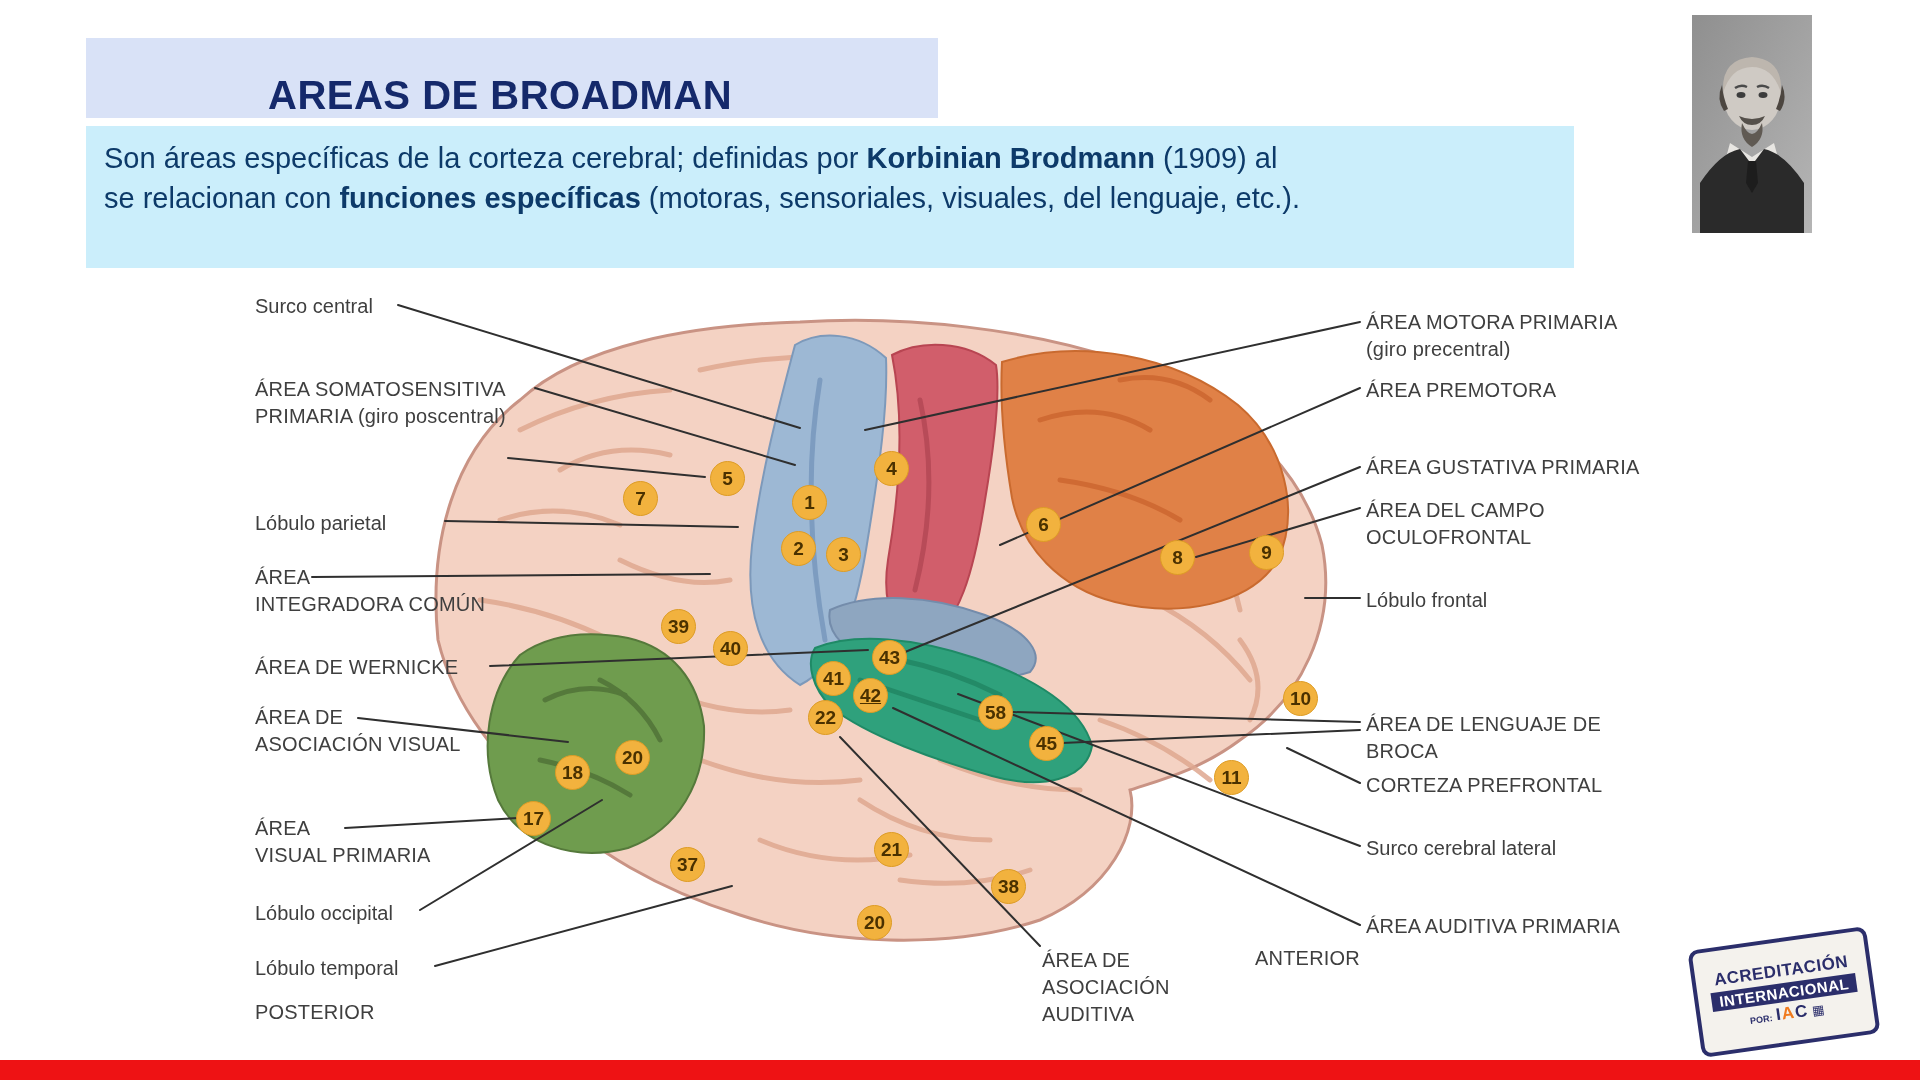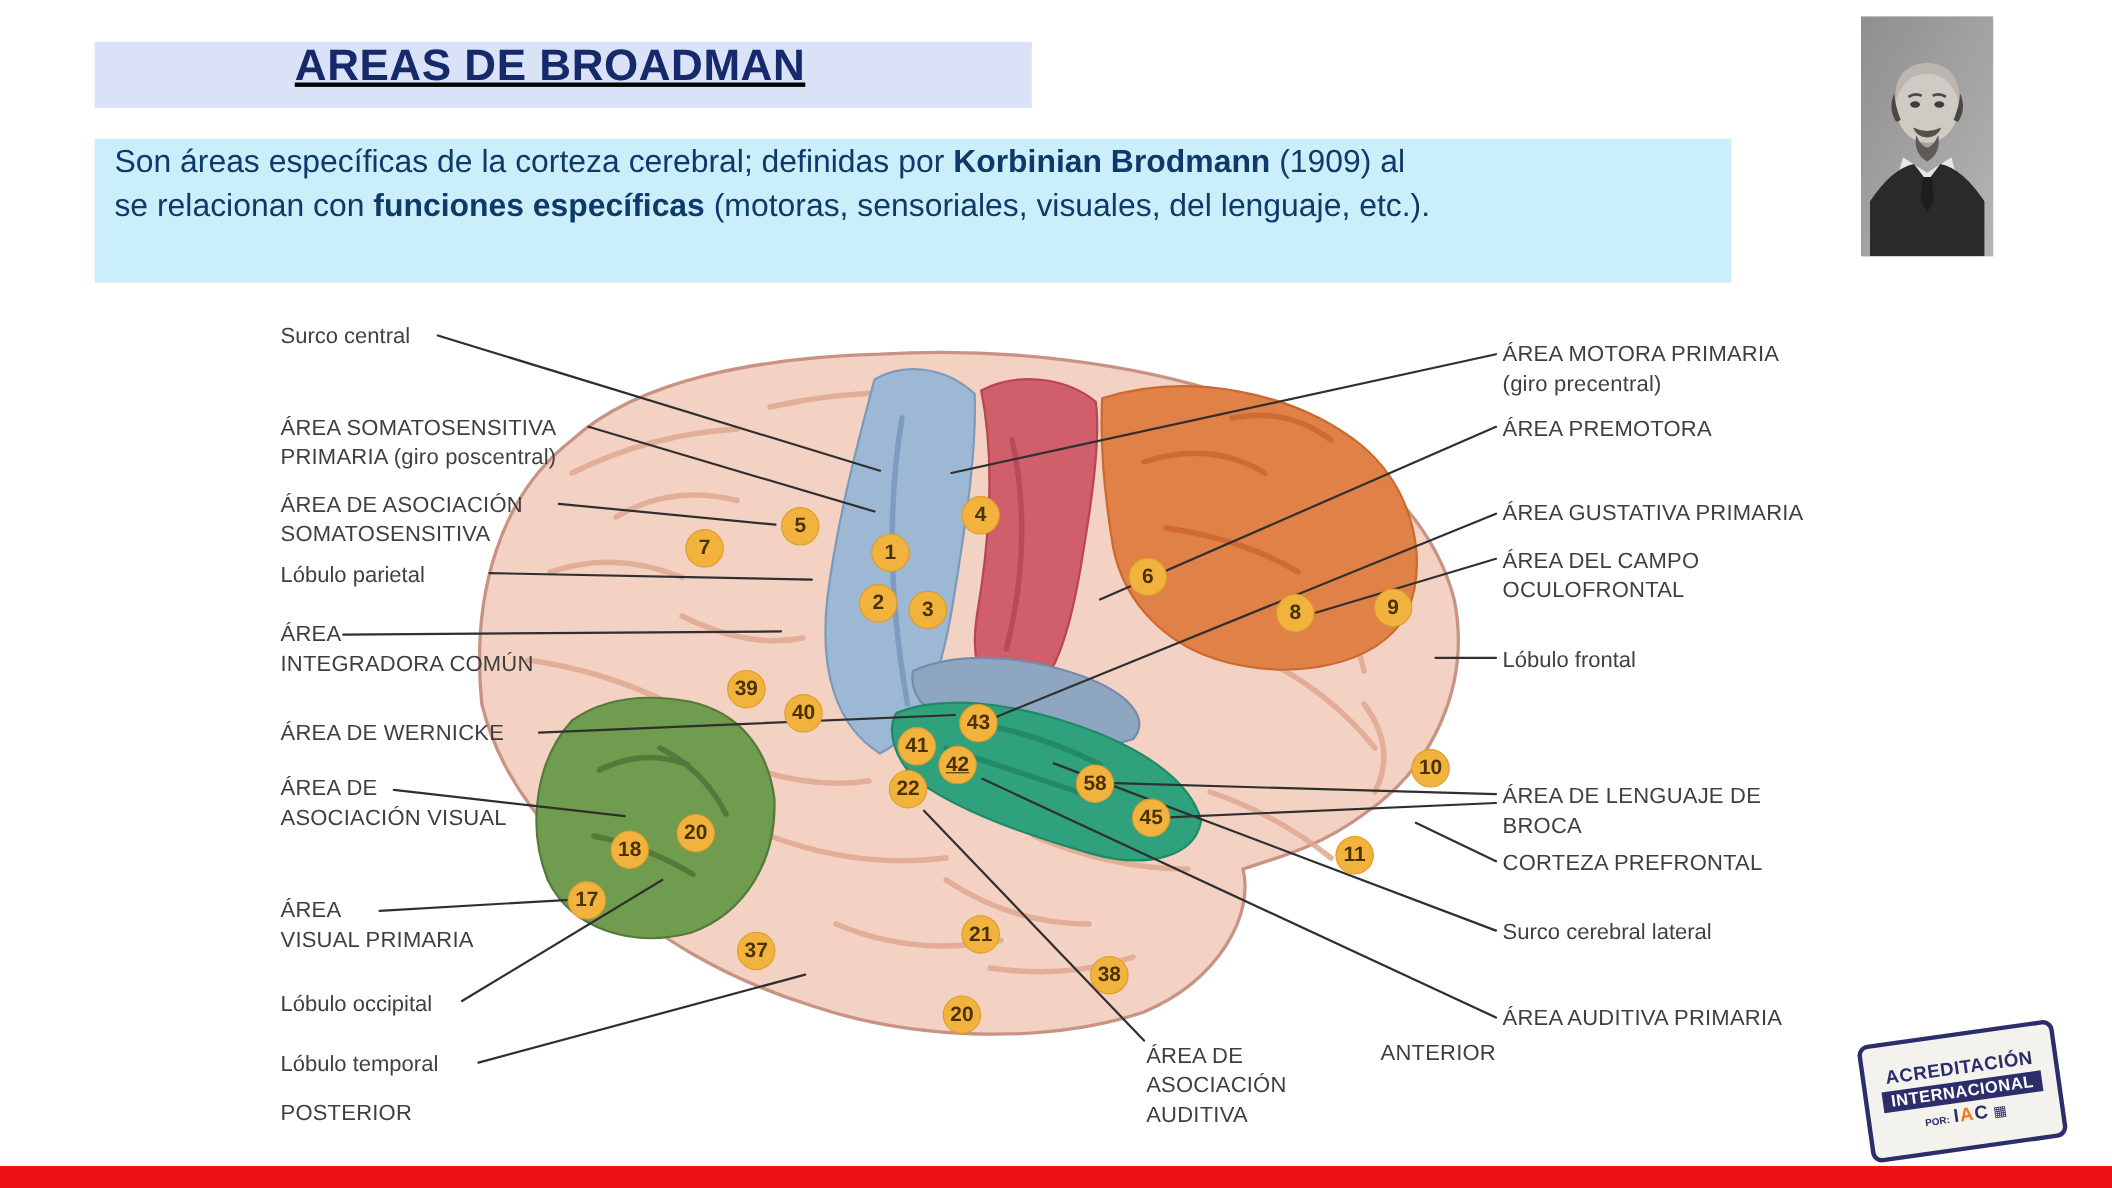--- a/index.html
+++ b/index.html
@@ -1,26 +1,26 @@
 <!DOCTYPE html>
 <html><head>
 <meta charset="utf-8">
 <style>
   html,body{margin:0;padding:0;background:#ffffff;}
   #slide{position:relative;width:1920px;height:1080px;background:#ffffff;overflow:hidden;
          font-family:"Liberation Sans",sans-serif;}
 
   
-  .title-bar{position:absolute;left:86px;top:38px;width:852px;height:60px;
-             background:#d9e2f7;display:flex;align-items:flex-start;text-decoration:underline;}
+  .title-bar{position:absolute;left:86px;top:38px;width:852px;height:80px;
+             background:#d9e2f7;display:flex;align-items:flex-end;}
   .title-bar h1{margin:0 0 0 182px;font-size:40px;font-weight:bold;color:#15296b;letter-spacing:.5px;}
 
   
   .intro{position:absolute;left:86px;top:126px;width:1452px;height:118px;background:#cbeefb;
-         padding:1px 18px 12px 18px;font-size:29px;line-height:40px;color:#0d3a69;}
+         padding:12px 18px 12px 18px;font-size:29px;line-height:40px;color:#0d3a69;}
   .intro b{font-weight:bold;}
 
   
   .portrait{position:absolute;left:1692px;top:15px;width:120px;height:218px;background:#9e9e9e;
             box-shadow:0 0 0 1px #8a8a8a inset;}
 
   
   .lbl{position:absolute;font-size:20px;line-height:27px;color:#3f3f3f;white-space:pre-line;}
   .lbl.caps{letter-spacing:.2px;}
 
@@ -196,22 +196,20 @@
       <div class="badge" style="left: 816px; top: 661px;">41</div>
       <div class="badge" style="left: 853px; top: 678px; text-decoration: underline;">42</div>
       <div class="badge" style="left: 872px; top: 640px;">43</div>
       <div class="badge" style="left: 978px; top: 695px;">58</div>
       <div class="badge" style="left: 1029px; top: 726px;">45</div>
     </div>
 
   <div class="lbl" style="left:255px;top:293px">Surco central</div>
   <div class="lbl caps" style="left:255px;top:376px">ÁREA SOMATOSENSITIVA
 PRIMARIA (giro poscentral)</div>
-  <div class="lbl caps" style="left:255px;top:446px">ÁREA DE ASOCIACIÓN
-SOMATOSENSITIVA</div>
   <div class="lbl" style="left:255px;top:510px">Lóbulo parietal</div>
   <div class="lbl caps" style="left:255px;top:564px">ÁREA
 INTEGRADORA COMÚN</div>
   <div class="lbl caps" style="left:255px;top:654px">ÁREA DE WERNICKE</div>
   <div class="lbl caps" style="left:255px;top:704px">ÁREA DE
 ASOCIACIÓN VISUAL</div>
   <div class="lbl caps" style="left:255px;top:815px">ÁREA
 VISUAL PRIMARIA</div>
   <div class="lbl" style="left:255px;top:900px">Lóbulo occipital</div>
   <div class="lbl" style="left:255px;top:955px">Lóbulo temporal</div>

